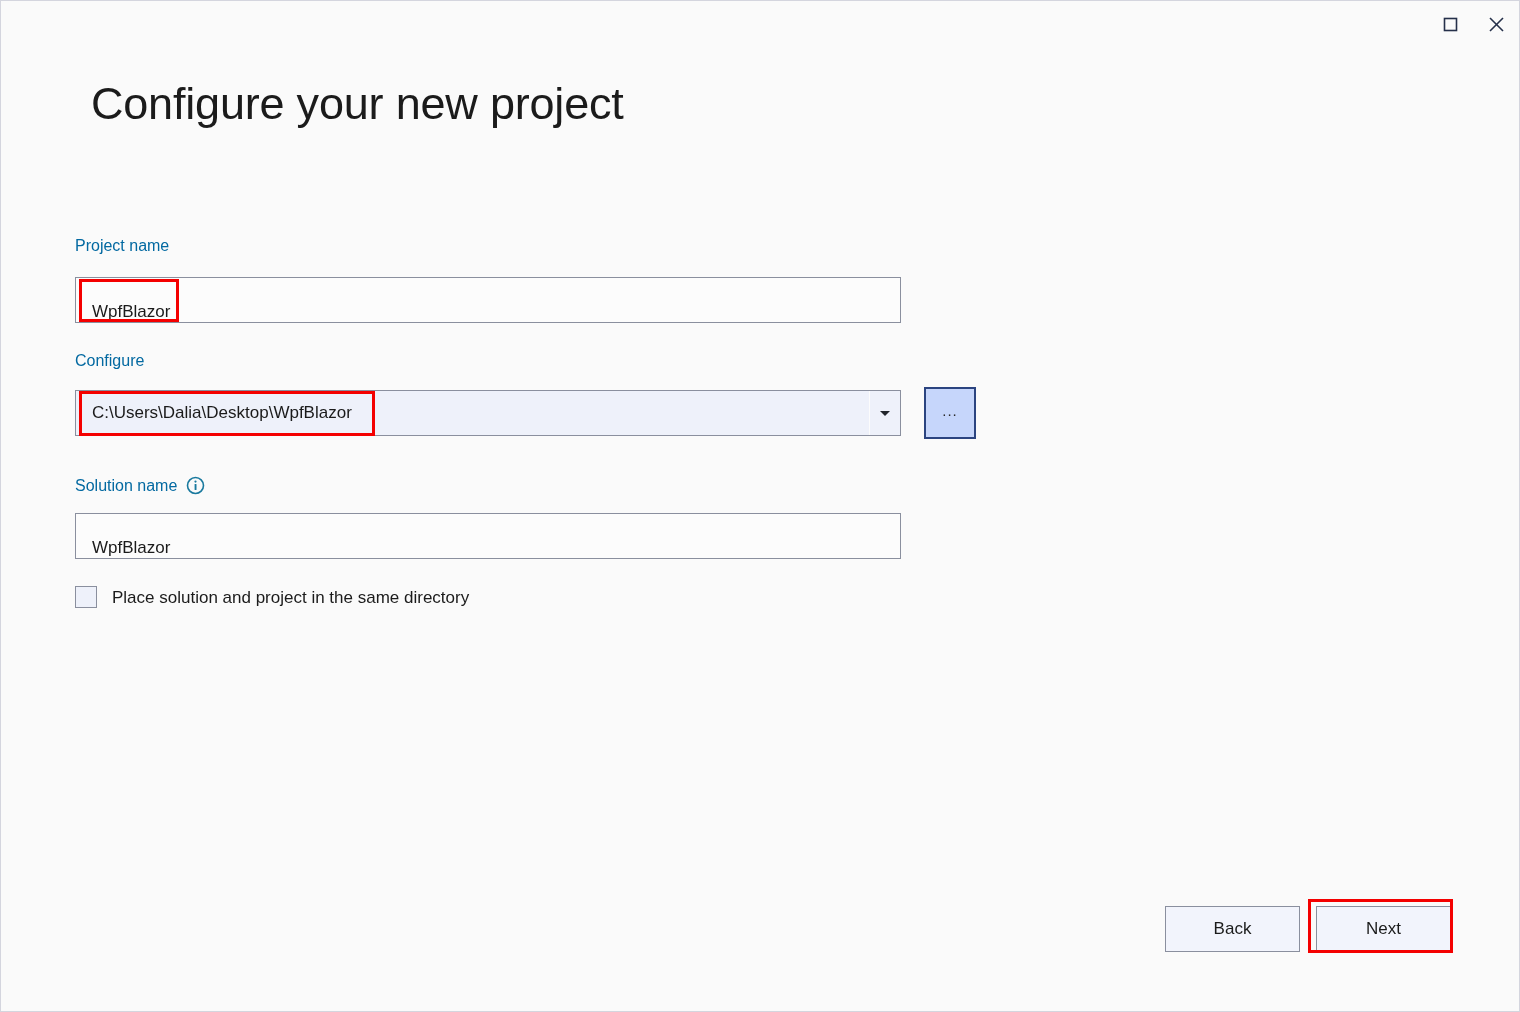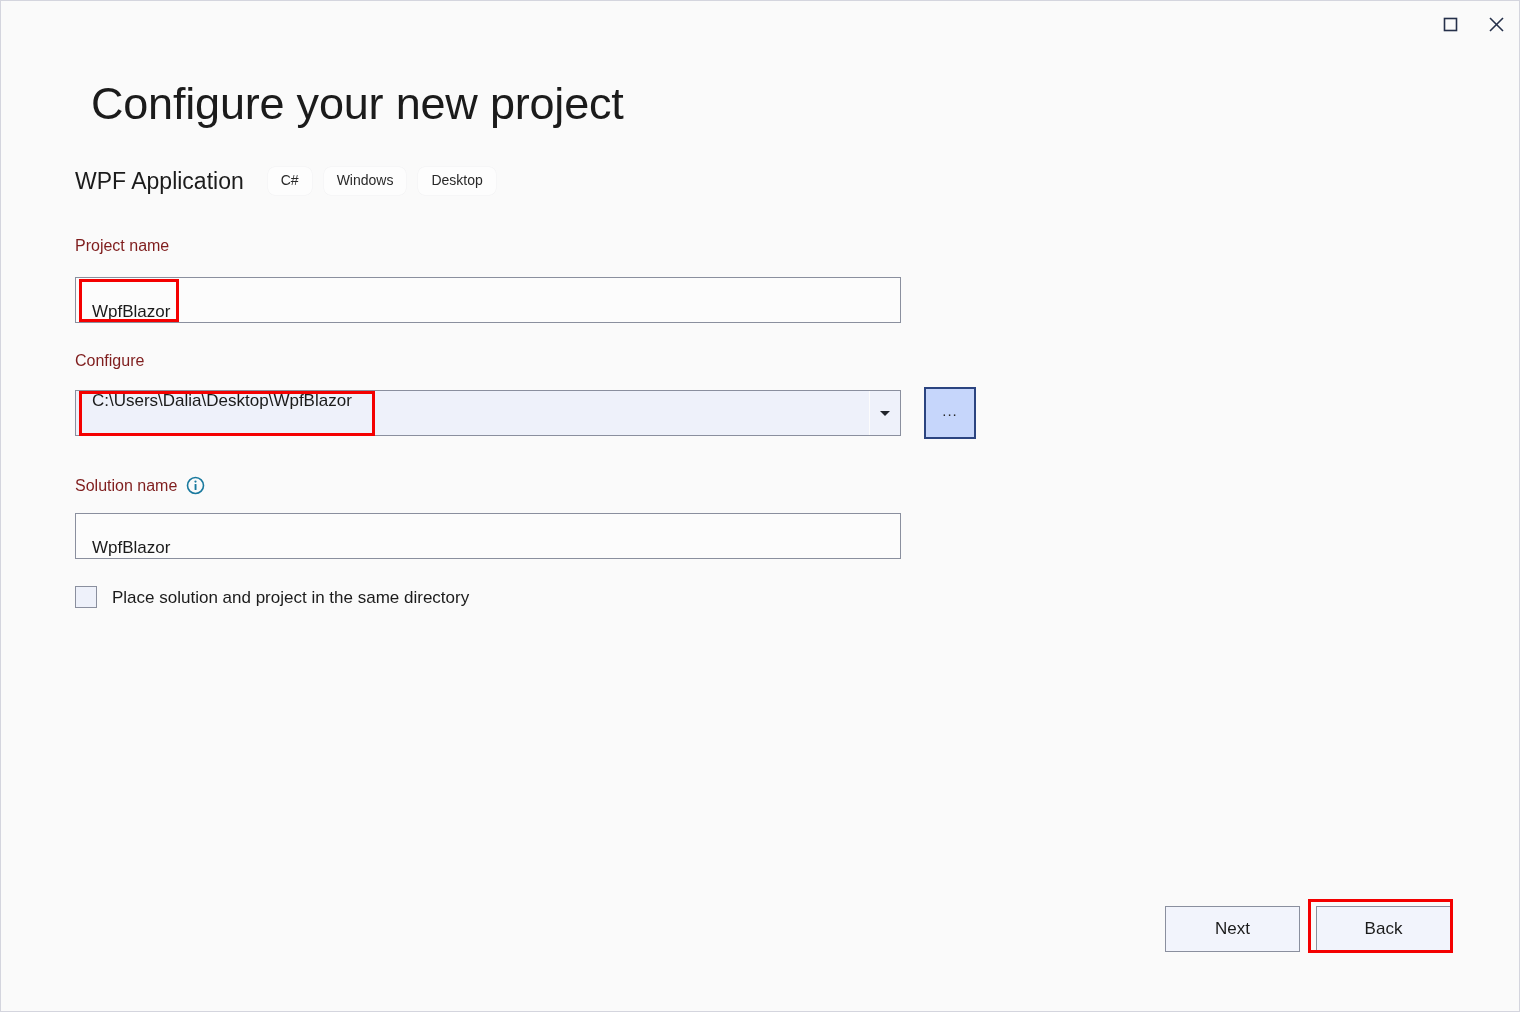--- a/index.html
+++ b/index.html
@@ -88,21 +88,21 @@
     color: #292929;
     padding: 6px 13px 7px;
     line-height: 1.1;
     box-shadow: 0 0 0 0.5px #f1f1f3;
   }
 
   
   .field-label {
     position: absolute;
     font-size: 16px;
-    color: #7f1d1d;
+    color: #0369a1;
     line-height: 1;
     display: flex;
     align-items: center;
     gap: 9px;
   }
   .lbl-project   { left: 74px; top: 237px; }
   .lbl-location  { left: 74px; top: 352px; }
   .lbl-solution  { left: 74px; top: 475px; align-items: center; }
 
   .info-icon {
@@ -131,20 +131,21 @@
   .combo {
     position: absolute;
     box-sizing: border-box;
     left: 74px;
     top: 389px;
     width: 826px;
     height: 46px;
     background: #eef1fa;
     border: 1px solid #8a8f9e;
     display: flex;
+    align-items: center;
   }
   .combo .combo-text {
     flex: 1;
     padding-left: 16px;
     font-size: 17px;
     color: #1b1b1b;
     white-space: nowrap;
     overflow: hidden;
   }
   .combo .combo-sep {
@@ -264,28 +265,20 @@
         <svg width="17" height="17" viewBox="0 0 17 17">
           <line x1="2" y1="2" x2="15" y2="15" stroke="#25304a" stroke-width="1.6"></line>
           <line x1="15" y1="2" x2="2" y2="15" stroke="#25304a" stroke-width="1.6"></line>
         </svg>
       </span>
     </button>
   </div>
 
   <h1 class="page-title">Configure your new project</h1>
 
-  <div class="subtitle-row">
-    <span class="template-name">WPF Application</span>
-    <span class="pills">
-      <span class="pill">C#</span>
-      <span class="pill">Windows</span>
-      <span class="pill">Desktop</span>
-    </span>
-  </div>
 
   <label class="field-label lbl-project">Project name</label>
   <div class="text-input inp-project">
     <span>WpfBlazor</span>
   </div>
 
   <label class="field-label lbl-location">Configure</label>
   <div class="combo">
     <span class="combo-text">C:\Users\Dalia\Desktop\WpfBlazor</span>
     <span class="combo-sep"></span>
@@ -310,21 +303,21 @@
   <div class="text-input inp-solution">
     <span>WpfBlazor</span>
   </div>
 
   <div class="checkrow">
     <span class="checkbox"></span>
     <span class="check-label">Place solution and project in the same directory</span>
   </div>
 
   <div class="footer">
+    <button class="dlg-btn">Back</button>
     <button class="dlg-btn">Next</button>
-    <button class="dlg-btn">Back</button>
   </div>
 
   <div class="annot annot-project"></div>
   <div class="annot annot-location"></div>
   <div class="annot annot-next"></div>
 
 </div>
 
 </body></html>

